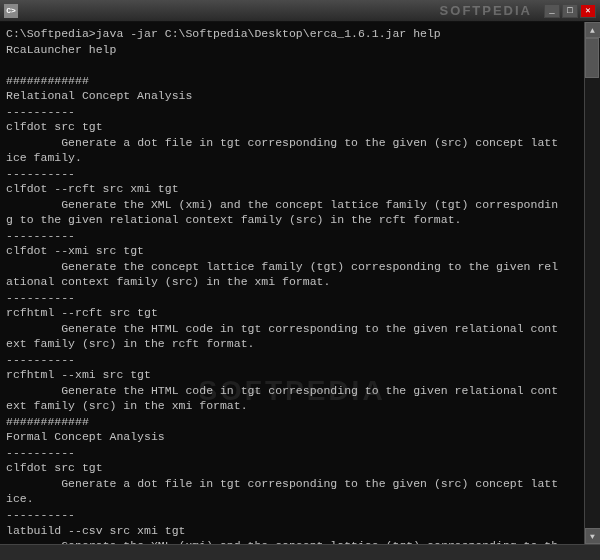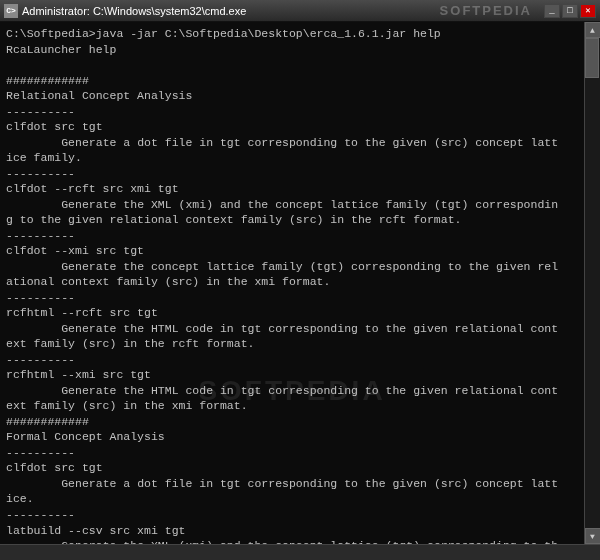--- a/index.html
+++ b/index.html
@@ -161,21 +161,20 @@
 </head>
 <body>
 
 <div style="width:600px;height:560px;display:flex;flex-direction:column;position:relative;">
 
   <div class="title-bar">
     <div class="title-bar-left">
       <div class="title-bar-icon">
         <span style="font-size:8px;color:#fff;">C&gt;</span>
       </div>
-      <span class="title-bar-text">Administrator: C:\Windows\system32\cmd.exe</span>
     </div>
 
     <div style="position:absolute;top:3px;right:68px;color:rgba(200,200,200,0.35);font-size:13px;font-family:Arial,sans-serif;font-weight:bold;letter-spacing:2px;pointer-events:none;">SOFTPEDIA</div>
     <div class="title-bar-controls">
       <div class="title-bar-btn minimize">_</div>
       <div class="title-bar-btn maximize">□</div>
       <div class="title-bar-btn close">✕</div>
     </div>
   </div>
 

